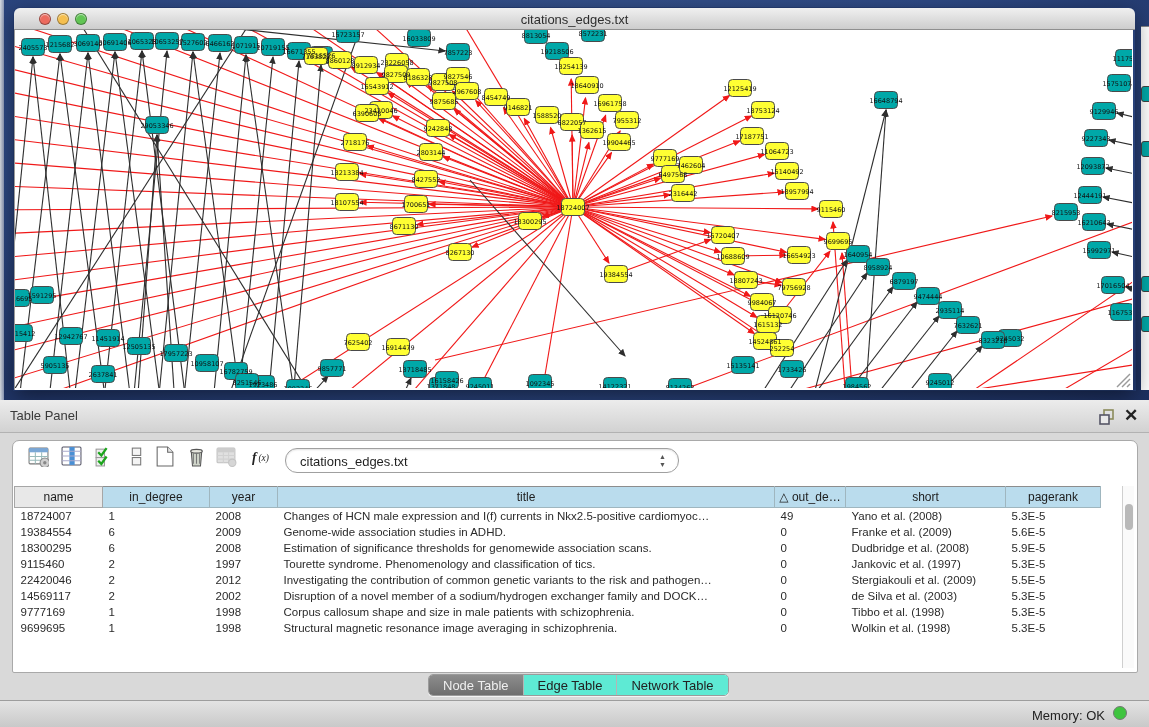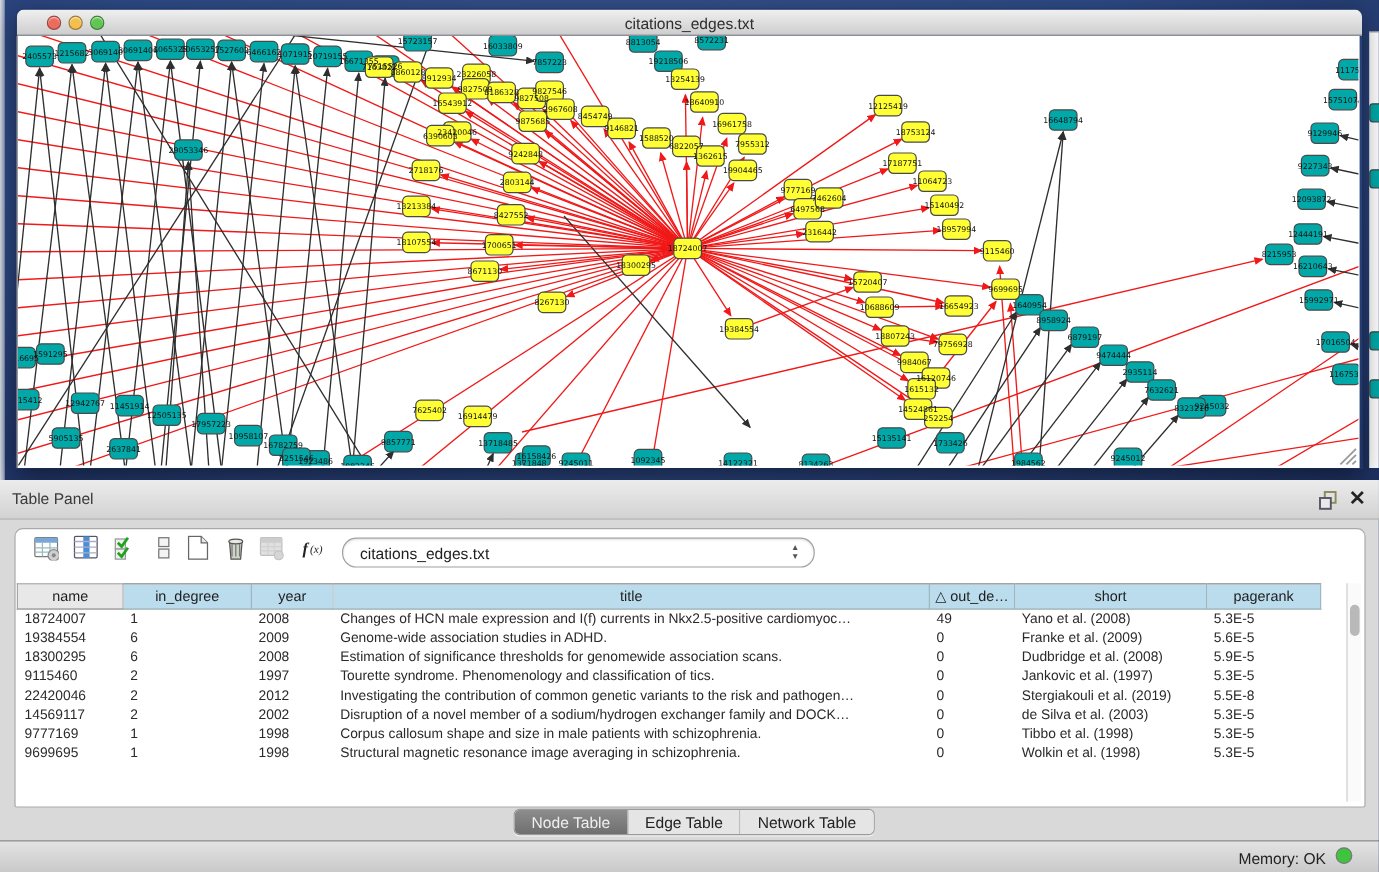--- a/index.html
+++ b/index.html
@@ -51,21 +51,21 @@
   #grid th.gray { background:#e8e8e8; border-color:#a6a6a6; }
   #grid td { height:16px; font-size:11.5px; color:#2a2a2a; padding:0 6px; overflow:hidden;
     white-space:nowrap; background:#fff; }
   #vscroll { left:1122px; top:86px; width:12px; height:182px; background:#fafafa; border-left:1px solid #cfcfcf; }
   #vscroll .thumb { position:absolute; left:2px; top:18px; width:8px; height:26px; background:#b9b9b9; border-radius:4px; }
 
   #tabbar { left:428px; top:274px; height:22px; display:flex;
     border:1px solid #9b9b9b; border-radius:5px; overflow:hidden; background:#fff;
     box-shadow:0 1px 0 rgba(255,255,255,.7);text-align:right; }
   .seg { padding:0 14px; font-size:13px; line-height:21px; color:#222; cursor:pointer;
-    border-right:1px solid #b5b5b5; background:#e5e5e5; }
+    border-right:1px solid #b5b5b5; background:#5eead4; }
   .seg:last-child { border-right:none; }
   .seg.active { background:linear-gradient(#8d8d8d,#6f6f6f); color:#efefef; }
 
   #statusbar { left:0; top:700px; width:1149px; height:27px;
     background:linear-gradient(#e3e3e3,#c9c9c9); border-top:1px solid #9d9d9d; }
   #mem-label { right:44px; top:7px; font-size:13px; color:#222; position:absolute; }
   #mem-dot { right:22px; top:5px; width:14px; height:14px; border-radius:50%;
     border:1px solid #777; position:absolute; }
 </style>
 </head>
@@ -633,22 +633,22 @@
             <td>0</td>
             <td>Jankovic et al. (1997)</td>
             <td>5.3E-5</td>
           </tr>
           <tr>
             <td>22420046</td>
             <td>2</td>
             <td>2012</td>
             <td>Investigating the contribution of common genetic variants to the risk and pathogen…</td>
             <td>0</td>
-            <td>Stergiakouli et al. (2019)</td>
-            <td>5.5E-8</td>
+            <td>Stergiakouli et al. (2009)</td>
+            <td>5.5E-5</td>
           </tr>
           <tr>
             <td>14569117</td>
             <td>2</td>
             <td>2002</td>
             <td>Disruption of a novel member of a sodium/hydrogen exchanger family and DOCK…</td>
             <td>0</td>
             <td>de Silva et al. (2003)</td>
             <td>5.3E-5</td>
           </tr>

